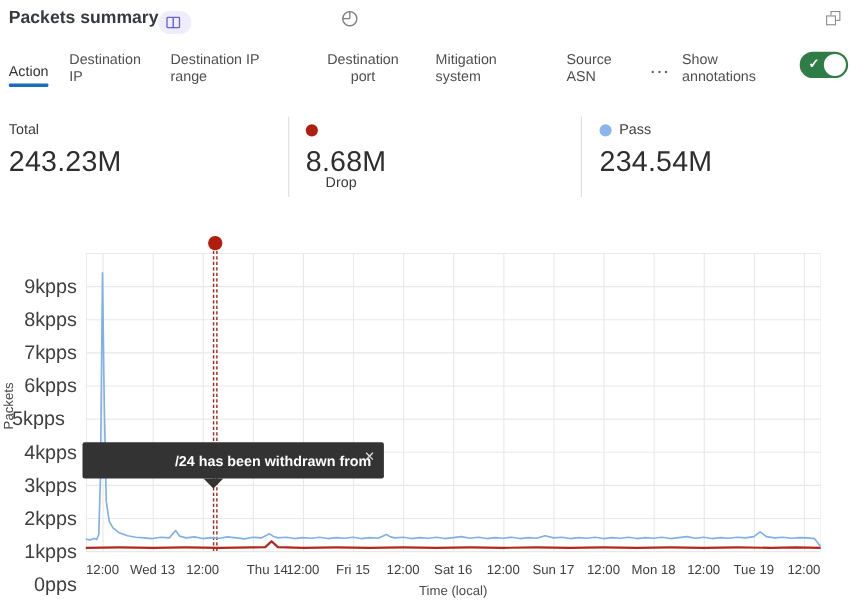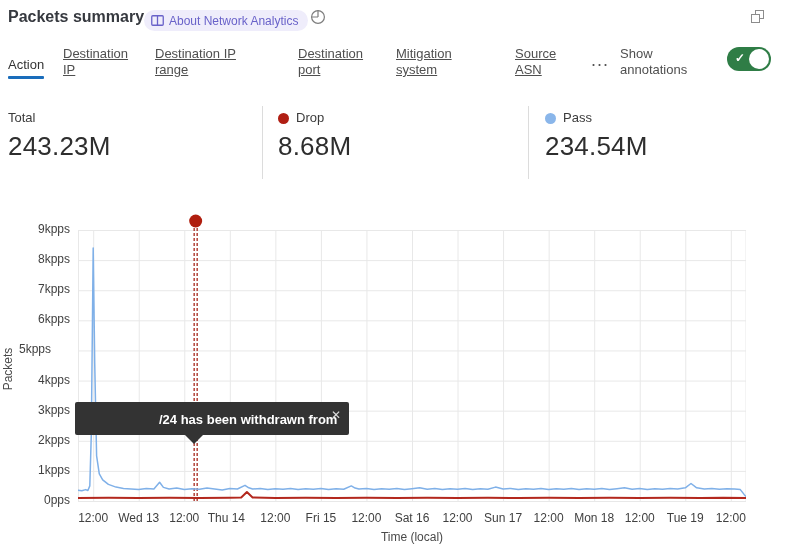--- a/index.html
+++ b/index.html
@@ -11,43 +11,43 @@
   .page-title { left:8px; top:8px; font-size:16px; font-weight:bold; color:#36393f; }
   .badge { left:144px; top:10px; height:21px; background:#efedfb; color:#6962c9; border-radius:11px;
            font-size:12px; display:flex; align-items:center; gap:5px; padding:0 10px 0 7px; cursor:pointer; }
   .history-icon { left:310px; top:9px; width:16px; height:16px; cursor:pointer; }
   .restore-icon { left:751px; top:10px; width:15px; height:15px; cursor:pointer; }
   .restore-icon .sq1 { position:absolute; left:4px; top:0; width:9px; height:9px; border:1.5px solid #8c8c8c; background:#fff; }
   .restore-icon .sq2 { position:absolute; left:0; top:4px; width:9px; height:9px; border:1.5px solid #8c8c8c; background:#fff; }
 
   
   .tab { font-size:13px; line-height:16px; color:#4f4f4f; cursor:pointer; }
-  .tab.two-line { top:46px;text-decoration:underline; }
+  .tab.two-line { top:46px; }
   .tab-action { left:8px; top:57px; color:#333; }
   .tab-action .underline { height:3px; background:#1a6dbb; margin-top:3px; border-radius:1px; }
   .tab-dest-ip { left:63px; width:74px; }
   .tab-dest-ip-range { left:155px; width:100px; }
-  .tab-dest-port { left:298px; width:86px; }
+  .tab-dest-port { left:287px; width:86px;text-align:center; }
   .tab-mitigation { left:396px; width:82px; }
   .tab-source-asn { left:515px; width:56px; }
   .more-btn { left:591px; top:50px; font-size:18px; letter-spacing:1px; color:#555; cursor:pointer; }
   .show-annotations { left:620px; top:46px; width:94px; font-size:13px; line-height:16px; color:#4f4f4f; }
   .toggle { left:727px; top:47px; width:44px; height:24px; background:#2f7d46; border-radius:12px; cursor:pointer; }
   .toggle .check { position:absolute; left:8px; top:4px; color:#fff; font-size:12px; font-weight:bold; }
   .toggle .knob { position:absolute; left:22px; top:2px; width:20px; height:20px; border-radius:50%; background:#fff; }
 
   
   .stat-divider { width:1px; background:#dcdcdc; top:106px; height:73px; }
   .stat-label { font-size:13px; color:#3b3b3b; top:110px; }
   .stat-value { font-size:26px; font-weight:500; color:#2e2e2e; top:131px; letter-spacing:0.2px; }
   .dot { width:11px; height:11px; border-radius:50%; top:113px; }
 
   
   .y-axis-title { left:-22px; top:362px; transform:rotate(-90deg); transform-origin:center; font-size:12px; color:#4a4a4a; width:60px; text-align:center; }
-  .y-tick-label { width:70px; text-align:right; font-size:12px; color:#3f3f3f; left:0; }
+  .y-tick-label { width:70px; text-align:right; font-size:18px; color:#3f3f3f; left:0;margin-top:28px; }
   .x-tick-label { width:60px; text-align:center; font-size:12px; color:#404040; top:511px; }
   .x-axis-title { left:78px; width:668px; top:530px; text-align:center; font-size:12px; color:#4a4a4a; }
 
   
   .tooltip { left:75px; top:402px; width:274px; background:#333; color:#fff; border-radius:2px;
              padding:8px 10px 6px 10px; font-size:13px; font-weight:600; line-height:19px; z-index:6; }
   .tooltip .line1 { margin-left:74px; }
   .tooltip .link { display:inline-block; border-bottom:1px solid #fff; cursor:pointer; }
   .tooltip .close { position:absolute; top:4px; right:8px; font-size:12px; color:#ddd; cursor:pointer; font-weight:400; }
   .tooltip .caret { position:absolute; left:110px; bottom:-9px; width:0; height:0;
@@ -57,21 +57,20 @@
 <body>
 
 <div class="abs page-title">Packets summary</div>
 <div class="abs badge">
   <span style="display:inline-flex;">
     <svg width="13" height="11" viewBox="0 0 13 11">
         <rect x="0.75" y="0.75" width="11.5" height="9.5" rx="1" fill="none" stroke="#6962c9" stroke-width="1.3"></rect>
         <line x1="6.5" y1="1" x2="6.5" y2="10" stroke="#6962c9" stroke-width="1.3"></line>
       </svg>
   </span>
-  <span>About Network Analytics</span>
 </div>
 <div class="abs history-icon">
   <svg width="16" height="16" viewBox="0 0 16 16">
       <circle cx="8" cy="8" r="6.4" fill="none" stroke="#7d7d7d" stroke-width="1.2"></circle>
       <path d="M8 8 L8 1.6 M8 8 L1.6 8" fill="none" stroke="#7d7d7d" stroke-width="1.2"></path>
     </svg>
 </div>
 <div class="abs restore-icon">
   <span class="sq1"></span>
   <span class="sq2"></span>
@@ -93,21 +92,21 @@
   <span class="knob"></span>
 </div>
 
 <div class="abs stat-divider" style="left:262px;"></div>
 <div class="abs stat-divider" style="left:528px;"></div>
 
 <div class="abs stat-label" style="left:8px;">Total</div>
 <div class="abs stat-value" style="left:8px;">243.23M</div>
 
 <div class="abs dot" style="left:278px; background:#b01e13;"></div>
-<div class="abs stat-label" style="left:296px;">Drop</div>
+<div class="abs stat-label" style="left:296px;margin-top:48px;">Drop</div>
 <div class="abs stat-value" style="left:278px;">8.68M</div>
 
 <div class="abs dot" style="left:545px; background:#8ab6ea;"></div>
 <div class="abs stat-label" style="left:563px;">Pass</div>
 <div class="abs stat-value" style="left:545px;">234.54M</div>
 
 <div class="abs y-axis-title">Packets</div>
 <div id="y-labels">
     <div class="abs y-tick-label" style="top: 493px;">0pps</div>
     <div class="abs y-tick-label" style="top: 462.889px;">1kpps</div>
@@ -117,21 +116,21 @@
     <div class="abs y-tick-label" style="top: 342.444px; text-align: center;">5kpps</div>
     <div class="abs y-tick-label" style="top: 312.333px;">6kpps</div>
     <div class="abs y-tick-label" style="top: 282.222px;">7kpps</div>
     <div class="abs y-tick-label" style="top: 252.111px;">8kpps</div>
     <div class="abs y-tick-label" style="top: 222px;">9kpps</div>
   </div>
 <div id="x-labels">
     <div class="abs x-tick-label" style="left: 63.1818px;">12:00</div>
     <div class="abs x-tick-label" style="left: 108.727px;">Wed 13</div>
     <div class="abs x-tick-label" style="left: 154.273px;">12:00</div>
-    <div class="abs x-tick-label" style="left: 185px; text-align: right;">Thu 14</div>
+    <div class="abs x-tick-label" style="left: 213px;">Thu 14</div>
     <div class="abs x-tick-label" style="left: 245.364px;">12:00</div>
     <div class="abs x-tick-label" style="left: 290.909px;">Fri 15</div>
     <div class="abs x-tick-label" style="left: 336.455px;">12:00</div>
     <div class="abs x-tick-label" style="left: 382px;">Sat 16</div>
     <div class="abs x-tick-label" style="left: 427.545px;">12:00</div>
     <div class="abs x-tick-label" style="left: 473.091px;">Sun 17</div>
     <div class="abs x-tick-label" style="left: 518.636px;">12:00</div>
     <div class="abs x-tick-label" style="left: 564.182px;">Mon 18</div>
     <div class="abs x-tick-label" style="left: 609.727px;">12:00</div>
     <div class="abs x-tick-label" style="left: 655.273px;">Tue 19</div>

